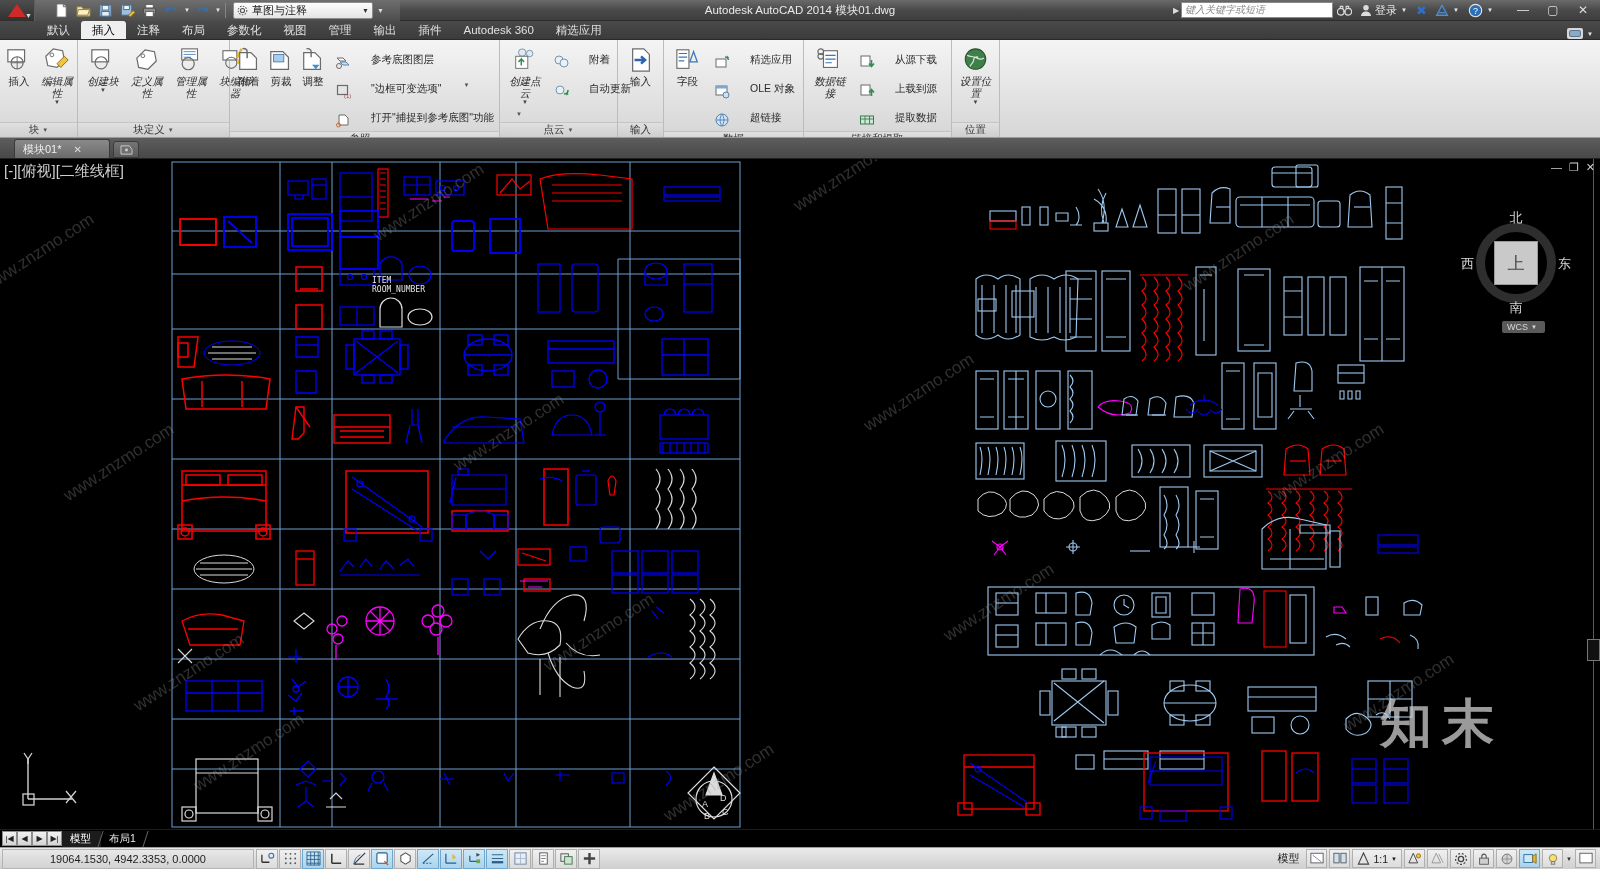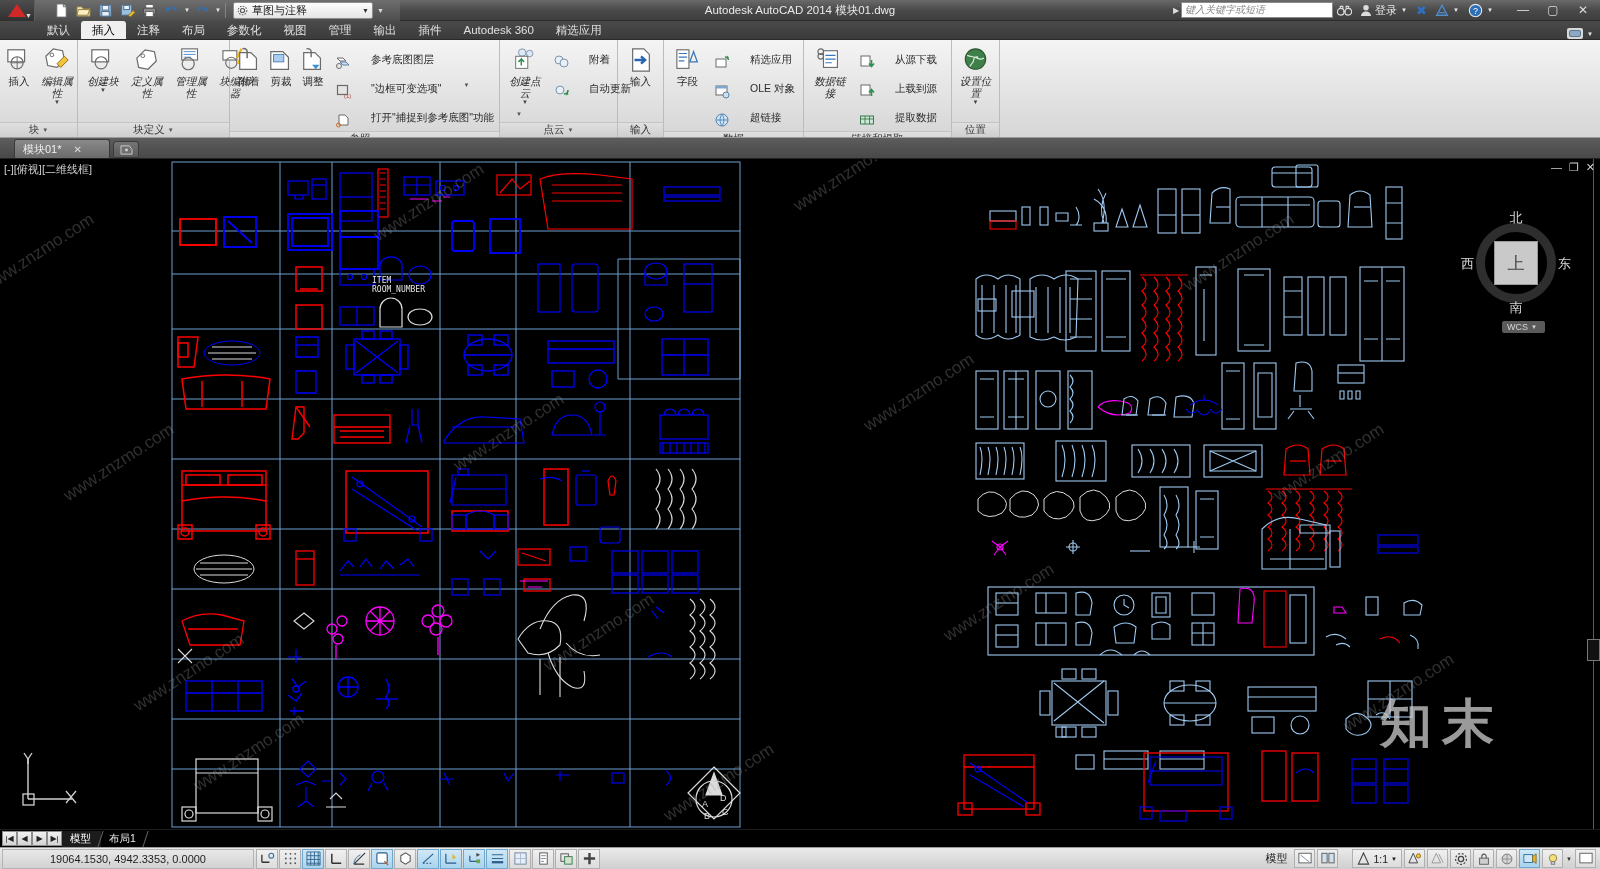--- a/index.html
+++ b/index.html
@@ -168,21 +168,21 @@
     border: 1px solid #3a3a3a; border-radius: 3px 3px 0 0;
     display: flex; align-items: center; justify-content: center;
   }
 
   
   .canvas-wrap {
     flex: 1; position: relative; background: #000; overflow: hidden;
   }
   .vp-label {
     position: absolute; left: 4px; top: 3px;
-    font-size: 11px; color: #cfcfcf;
+    font-size: 15px; color: #cfcfcf;
     font-family: "Liberation Sans", sans-serif;
     z-index: 6;
   }
   .vp-wins {
     position: absolute; right: 5px; top: 3px; display: flex; gap: 7px; z-index: 6;
     color: #cfcfcf; font-size: 11px; line-height: 11px;
   }
   .watermark-layer {
     position: absolute; inset: 0; z-index: 2; pointer-events: none; overflow: hidden;
   }
@@ -283,21 +283,21 @@
   .sb-toggle.on {
     background: linear-gradient(#cfe8f6,#a9d4ee);
     border-color: #6fa8cc;
   }
   .sb-spacer { flex: 1; }
   .sb-right { display: flex; align-items: center; gap: 2px; padding-right: 4px; }
   .sb-txt { padding: 0 5px; font-size: 11px; }
   .scale-box {
     height: 19px; display: flex; align-items: center; gap: 3px;
     padding: 0 4px; border: 1px solid #b0b0b0;
-    background: linear-gradient(#f0f0f0,#dcdcdc); font-size: 10.5px; margin-left: 12px;
+    background: linear-gradient(#f0f0f0,#dcdcdc); font-size: 10.5px;
   }
   .sb-icon {
     width: 21px; height: 19px; display: flex; align-items: center; justify-content: center;
     background: linear-gradient(#f0f0f0,#dcdcdc); border: 1px solid #b0b0b0;
   }
   .sb-icon.hl { background: linear-gradient(#cfe8f6,#a9d4ee); border-color: #6fa8cc; }
   .blk { background: #000; }
   svg { display: block; }
 </style>
 </head>

